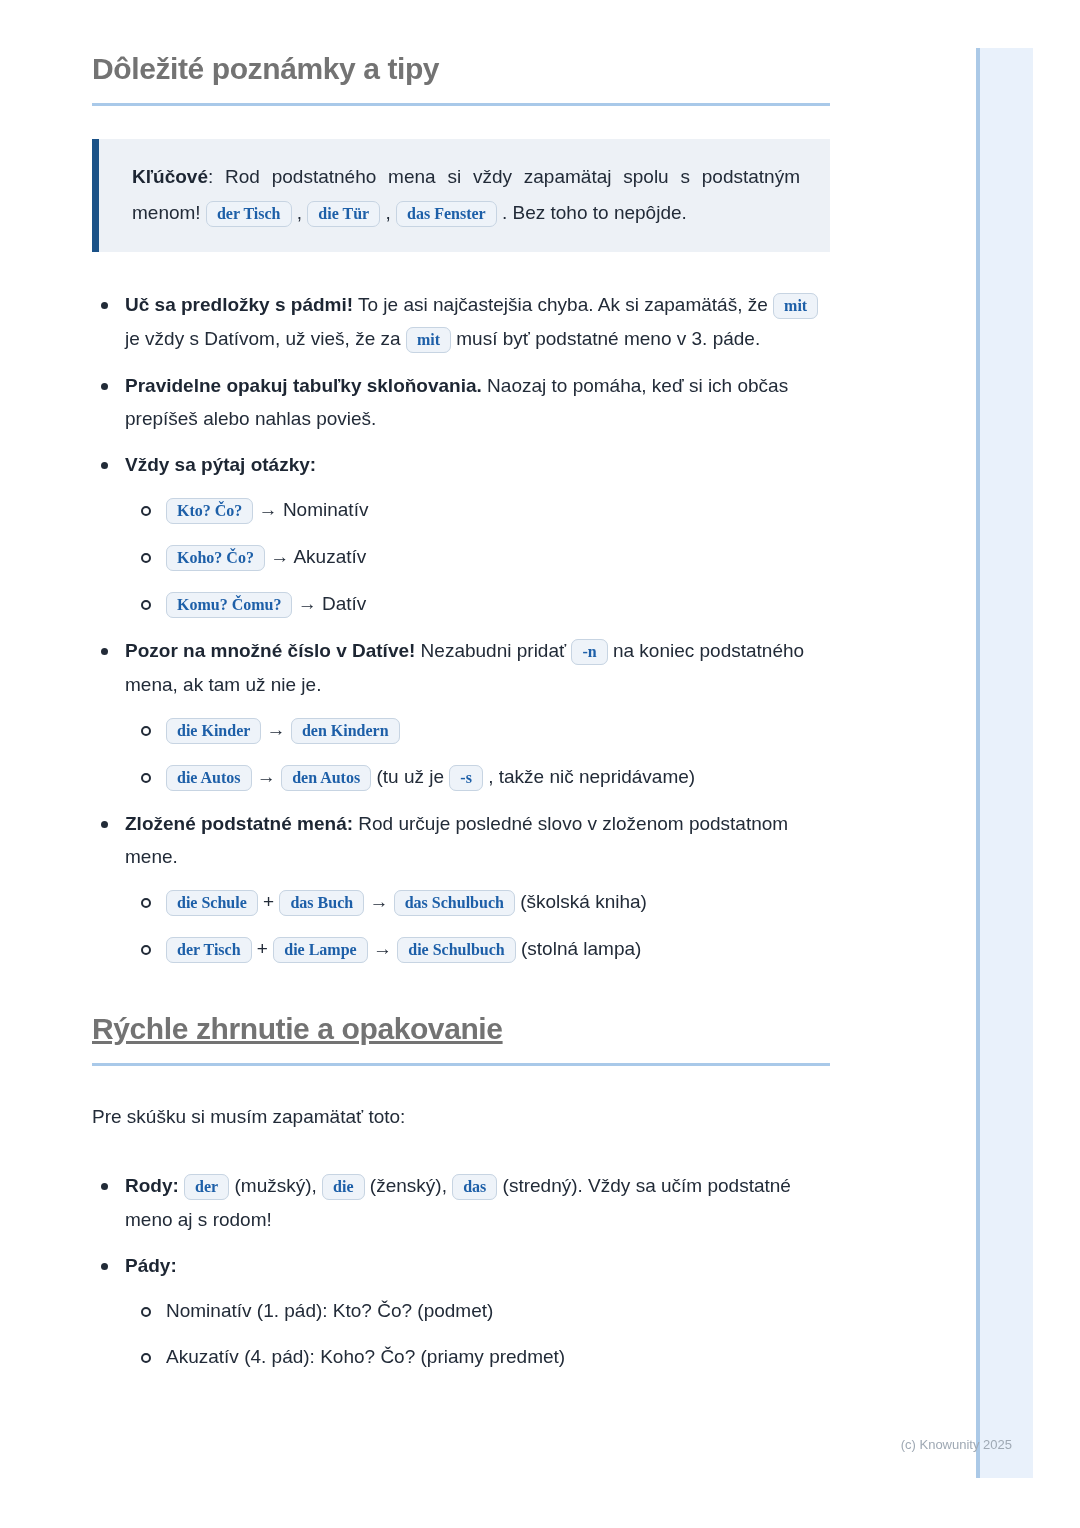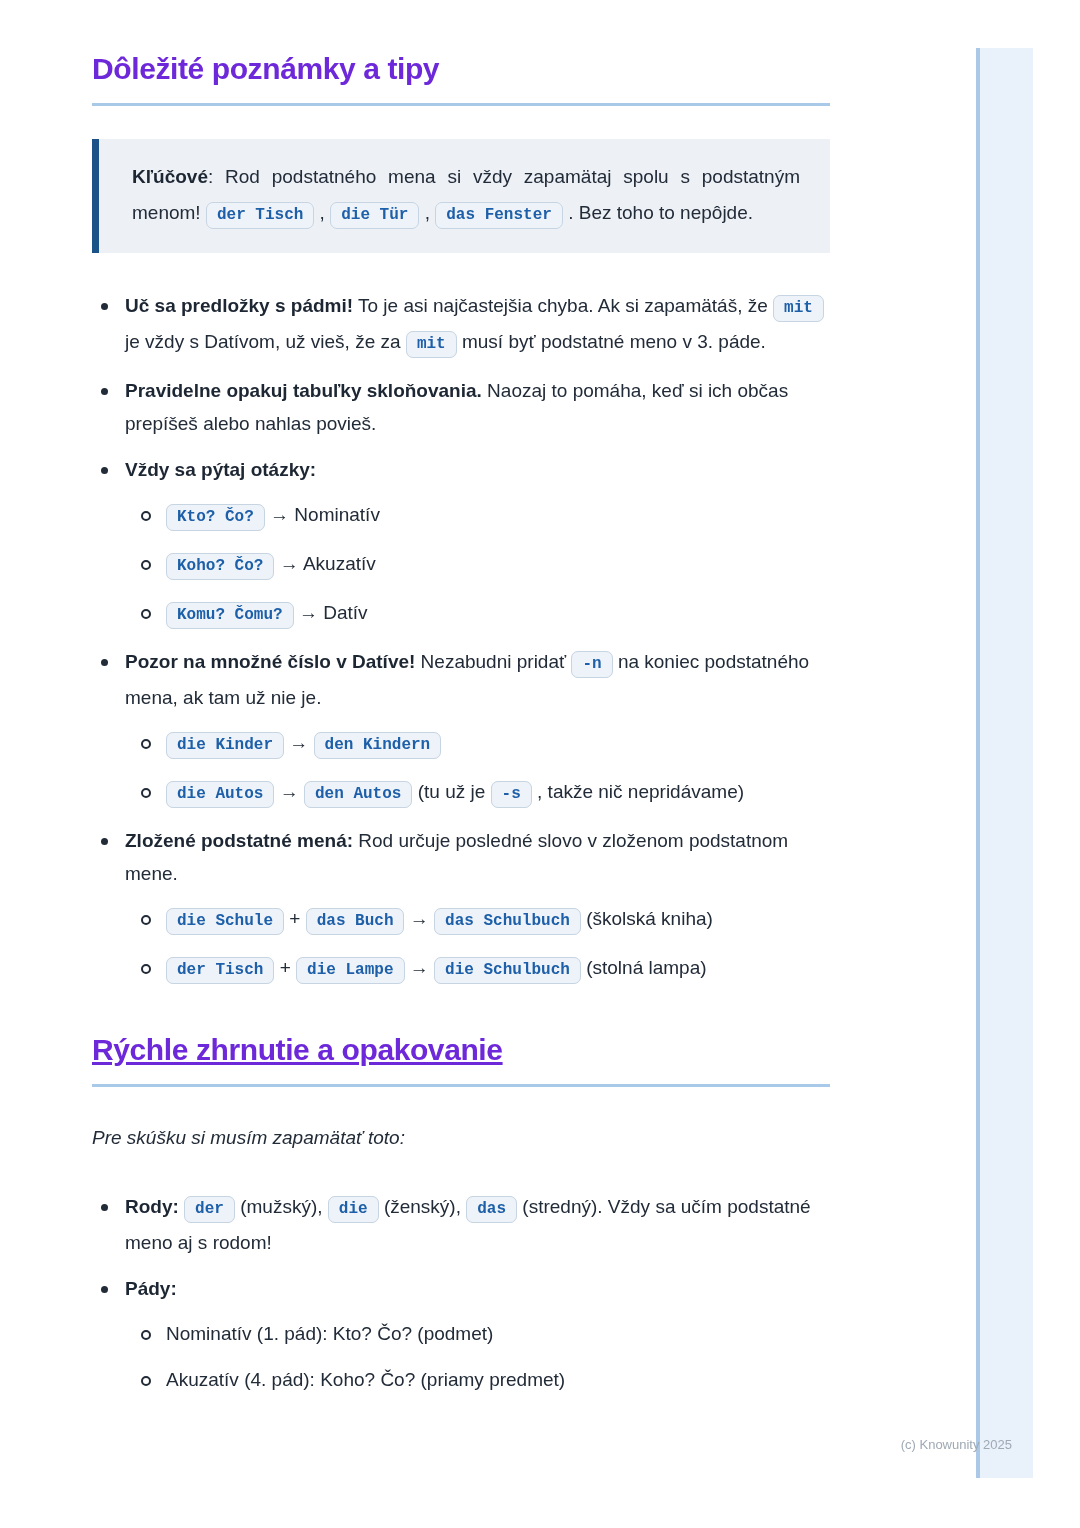--- a/index.html
+++ b/index.html
@@ -14,40 +14,40 @@
   .page {
     position:absolute;
     left:92px; top:50px;
     width:738px;
   }
   h1 {
     font-size:30px;
     line-height:38px;
     font-weight:bold;
     letter-spacing:-0.4px;
-    color:#6d28d9;
+    color:#737373;
     padding-bottom:15px;
     border-bottom:3px solid #a9c9e9;
   }
   .callout {
     margin-top:33px;
     background:#edf1f6;
     border-left:7px solid #1b5288;
     padding:20px 30px 20px 33px;
   }
   .callout .rich {
     text-align:justify;
   }
   .rich {
     font-size:19px;
     line-height:36px;
   }
   .rich strong { font-weight:bold; color:#1d2633;text-align:right; }
   .chip {
-    font-family:Liberation Mono, monospace;
+    font-family:Liberation Serif, serif;
     font-weight:bold;
     font-size:16px;
     color:#1d5fa8;
     background:#eef3f9;
     border:1px solid #c7d4e2;
     border-radius:7px;
     padding:3px 10px 4px 10px;
     white-space:nowrap;
   }
   ul.main {
@@ -84,21 +84,20 @@
     width:6px; height:6px;
     border-radius:50%;
     background:transparent;
     border:2px solid #222b38;
   }
   h1.second { margin-top:44px;text-decoration:underline; }
   .intro {
     margin-top:34px;
     font-size:19px;
     line-height:33px;
-    font-style:italic;
   }
   .main .rich { line-height:33px; }
   .footer {
     position:absolute;
     top:1437px;
     right:68px;
     font-size:13px;
     color:#9fa9b4;
     z-index:3;
   }

